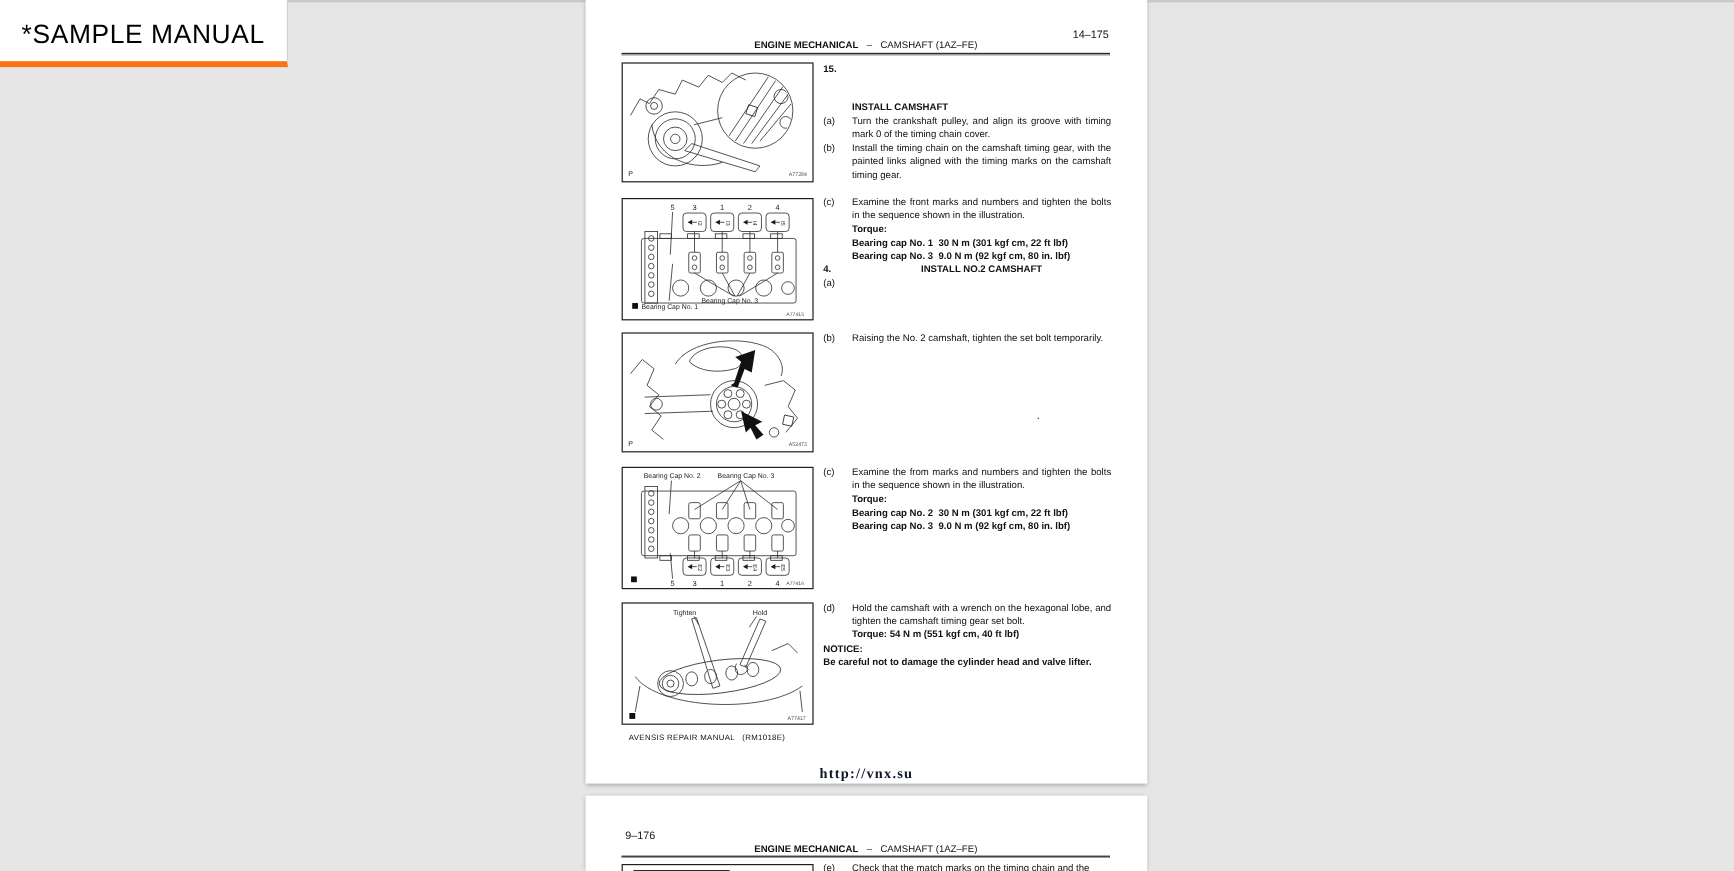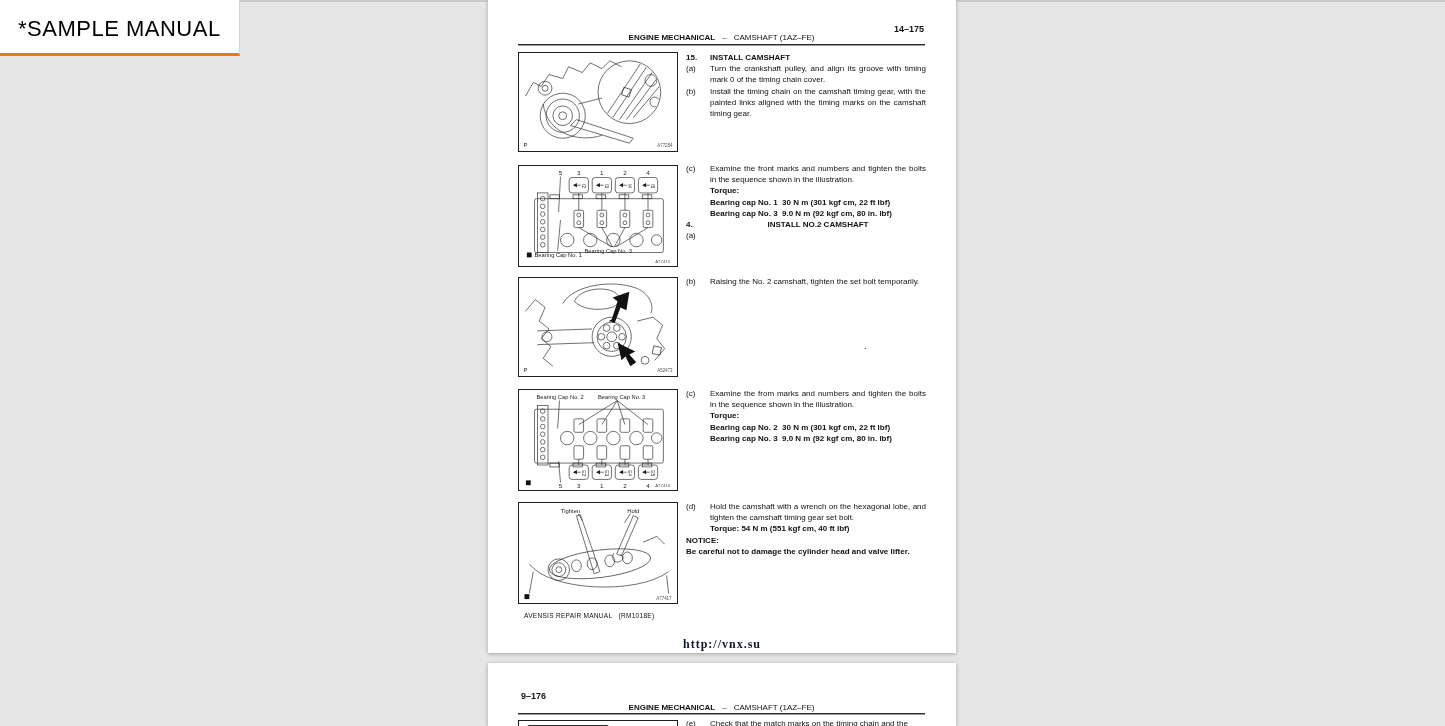--- a/index.html
+++ b/index.html
@@ -4,29 +4,29 @@
 <style>
   * { margin:0; padding:0; box-sizing:border-box; }
   html,body { width:1445px; height:726px; overflow:hidden; }
   body { background:#e6e6e6; font-family:"Liberation Sans", sans-serif; color:#111; }
 
   .viewport { position:relative; width:1445px; height:726px; overflow:hidden; }
 
   .top-hairline { position:absolute; top:0; left:240px; right:0; height:2px; background:#c9c9c9; }
 
   .sample-label-box { position:absolute; top:0; left:0; width:240px; height:56px; background:#ffffff;
-      border-right:1px solid #d4d4d4; border-bottom:3px solid #f97316; }
+      border-right:1px solid #d4d4d4; border-bottom:5px solid #f97316; }
   .sample-label { position:absolute; top:16px; left:18px; font-size:22px; letter-spacing:0.5px; color:#000; }
 
   .page { position:absolute; left:488px; width:468px; background:#fff;
       box-shadow:0 1px 4px rgba(0,0,0,0.30); }
   .page1 { top:0; height:653px; }
   .page2 { top:663px; height:63px; overflow:hidden; }
 
-  .pagenum { position:absolute; font-weight:bold; font-size:9px; }
+  .pagenum { position:absolute; font-weight:normal; font-size:9px; }
   .p1-num { top:24px; right:32px; }
   .p2-num { top:28px; left:33px; }
 
   .hdr { position:absolute; left:30px; width:407px; text-align:center; font-size:8px; white-space:pre; }
   .p1-hdr { top:33px; } .p2-hdr { top:40px; }
   .hdr .sec { font-weight:bold; }
   .hdr .dash { margin:0 7px; color:#333; }
   .hdr-rule { position:absolute; left:30px; width:407px; height:2px; background:#2e2e2e; border-bottom:1px solid #9a9a9a; }
   .p1-rule { top:44px; } .p2-rule { top:50px; }
 
@@ -295,21 +295,21 @@
         <path class="figline" d="M14,70 L10,92 M150,74 L152,92"></path>
         <path class="figline" d="M126,40 L140,34 148,42"></path>
         <rect x="5" y="93" width="5" height="5" fill="#111"></rect>
         <text class="figid" x="155" y="99" text-anchor="end">A77417</text>
       </svg>
     </div>
 
     <div class="tblock" style="top:52px;">
       <div class="trow bold">
         <div class="tlab">15.</div>
-        <div class="tbody" style="text-align:left;">INSTALL CAMSHAFT</div>
+        <div class="tbody" style="text-align:left;margin-top:32px;">INSTALL CAMSHAFT</div>
       </div>
       <div class="trow">
         <div class="tlab">(a)</div>
         <div class="tbody">Turn the crankshaft pulley, and align its groove with timing mark 0 of the timing chain cover.</div>
       </div>
       <div class="trow">
         <div class="tlab">(b)</div>
         <div class="tbody">Install the timing chain on the camshaft timing gear, with the painted links aligned with the timing marks on the camshaft timing gear.</div>
       </div>
     </div>

